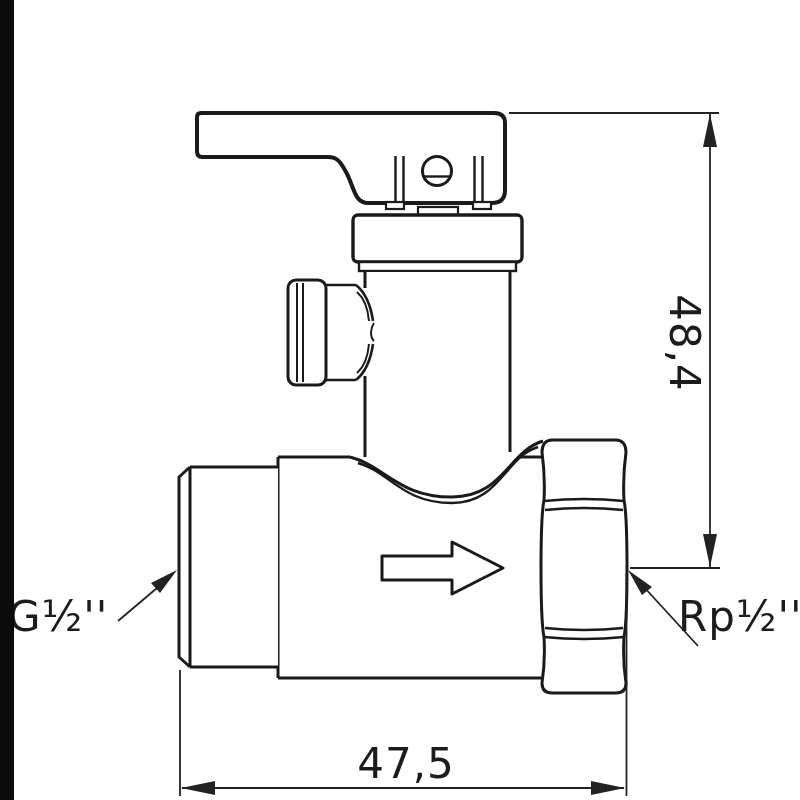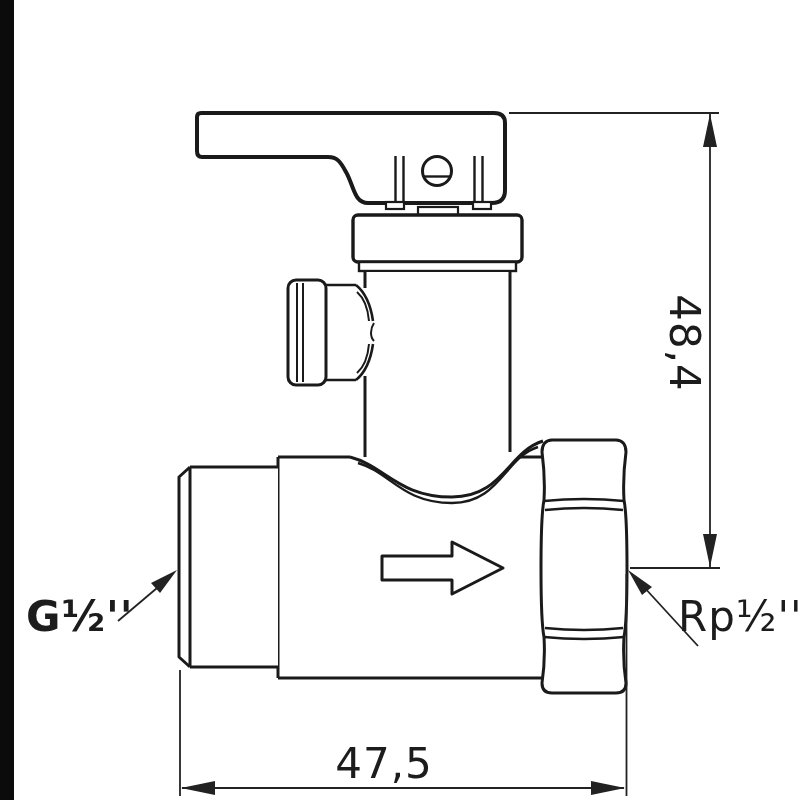--- a/index.html
+++ b/index.html
@@ -125,22 +125,22 @@
       <path class="dim" d="M118,621 L170,577"></path>
       <polygon class="dimfill" points="177,570 160,593 151,583"></polygon>
     </g>
 
     <g>
       <path class="dim" d="M632,574 L698,646"></path>
       <polygon class="dimfill" points="628,570 642,595 652,587"></polygon>
     </g>
   </svg>
 
-  <div class="dim-label" style="left:26px;top:596px;font-weight:bold;">G½''</div>
+  <div class="dim-label" style="left:8px;top:596px;">G½''</div>
 
   <div class="dim-label" style="left:678px;top:596px;">Rp½''</div>
 
   <div class="dim-label rot90" style="left:684px;top:343px;">48,4</div>
 
-  <div class="dim-label center" style="left:384px;top:764px;text-align:right;">47,5</div>
+  <div class="dim-label center" style="left:406px;top:764px;text-align:right;">47,5</div>
 
   <div class="edge-bar"></div>
 </div>
 
 </body></html>

